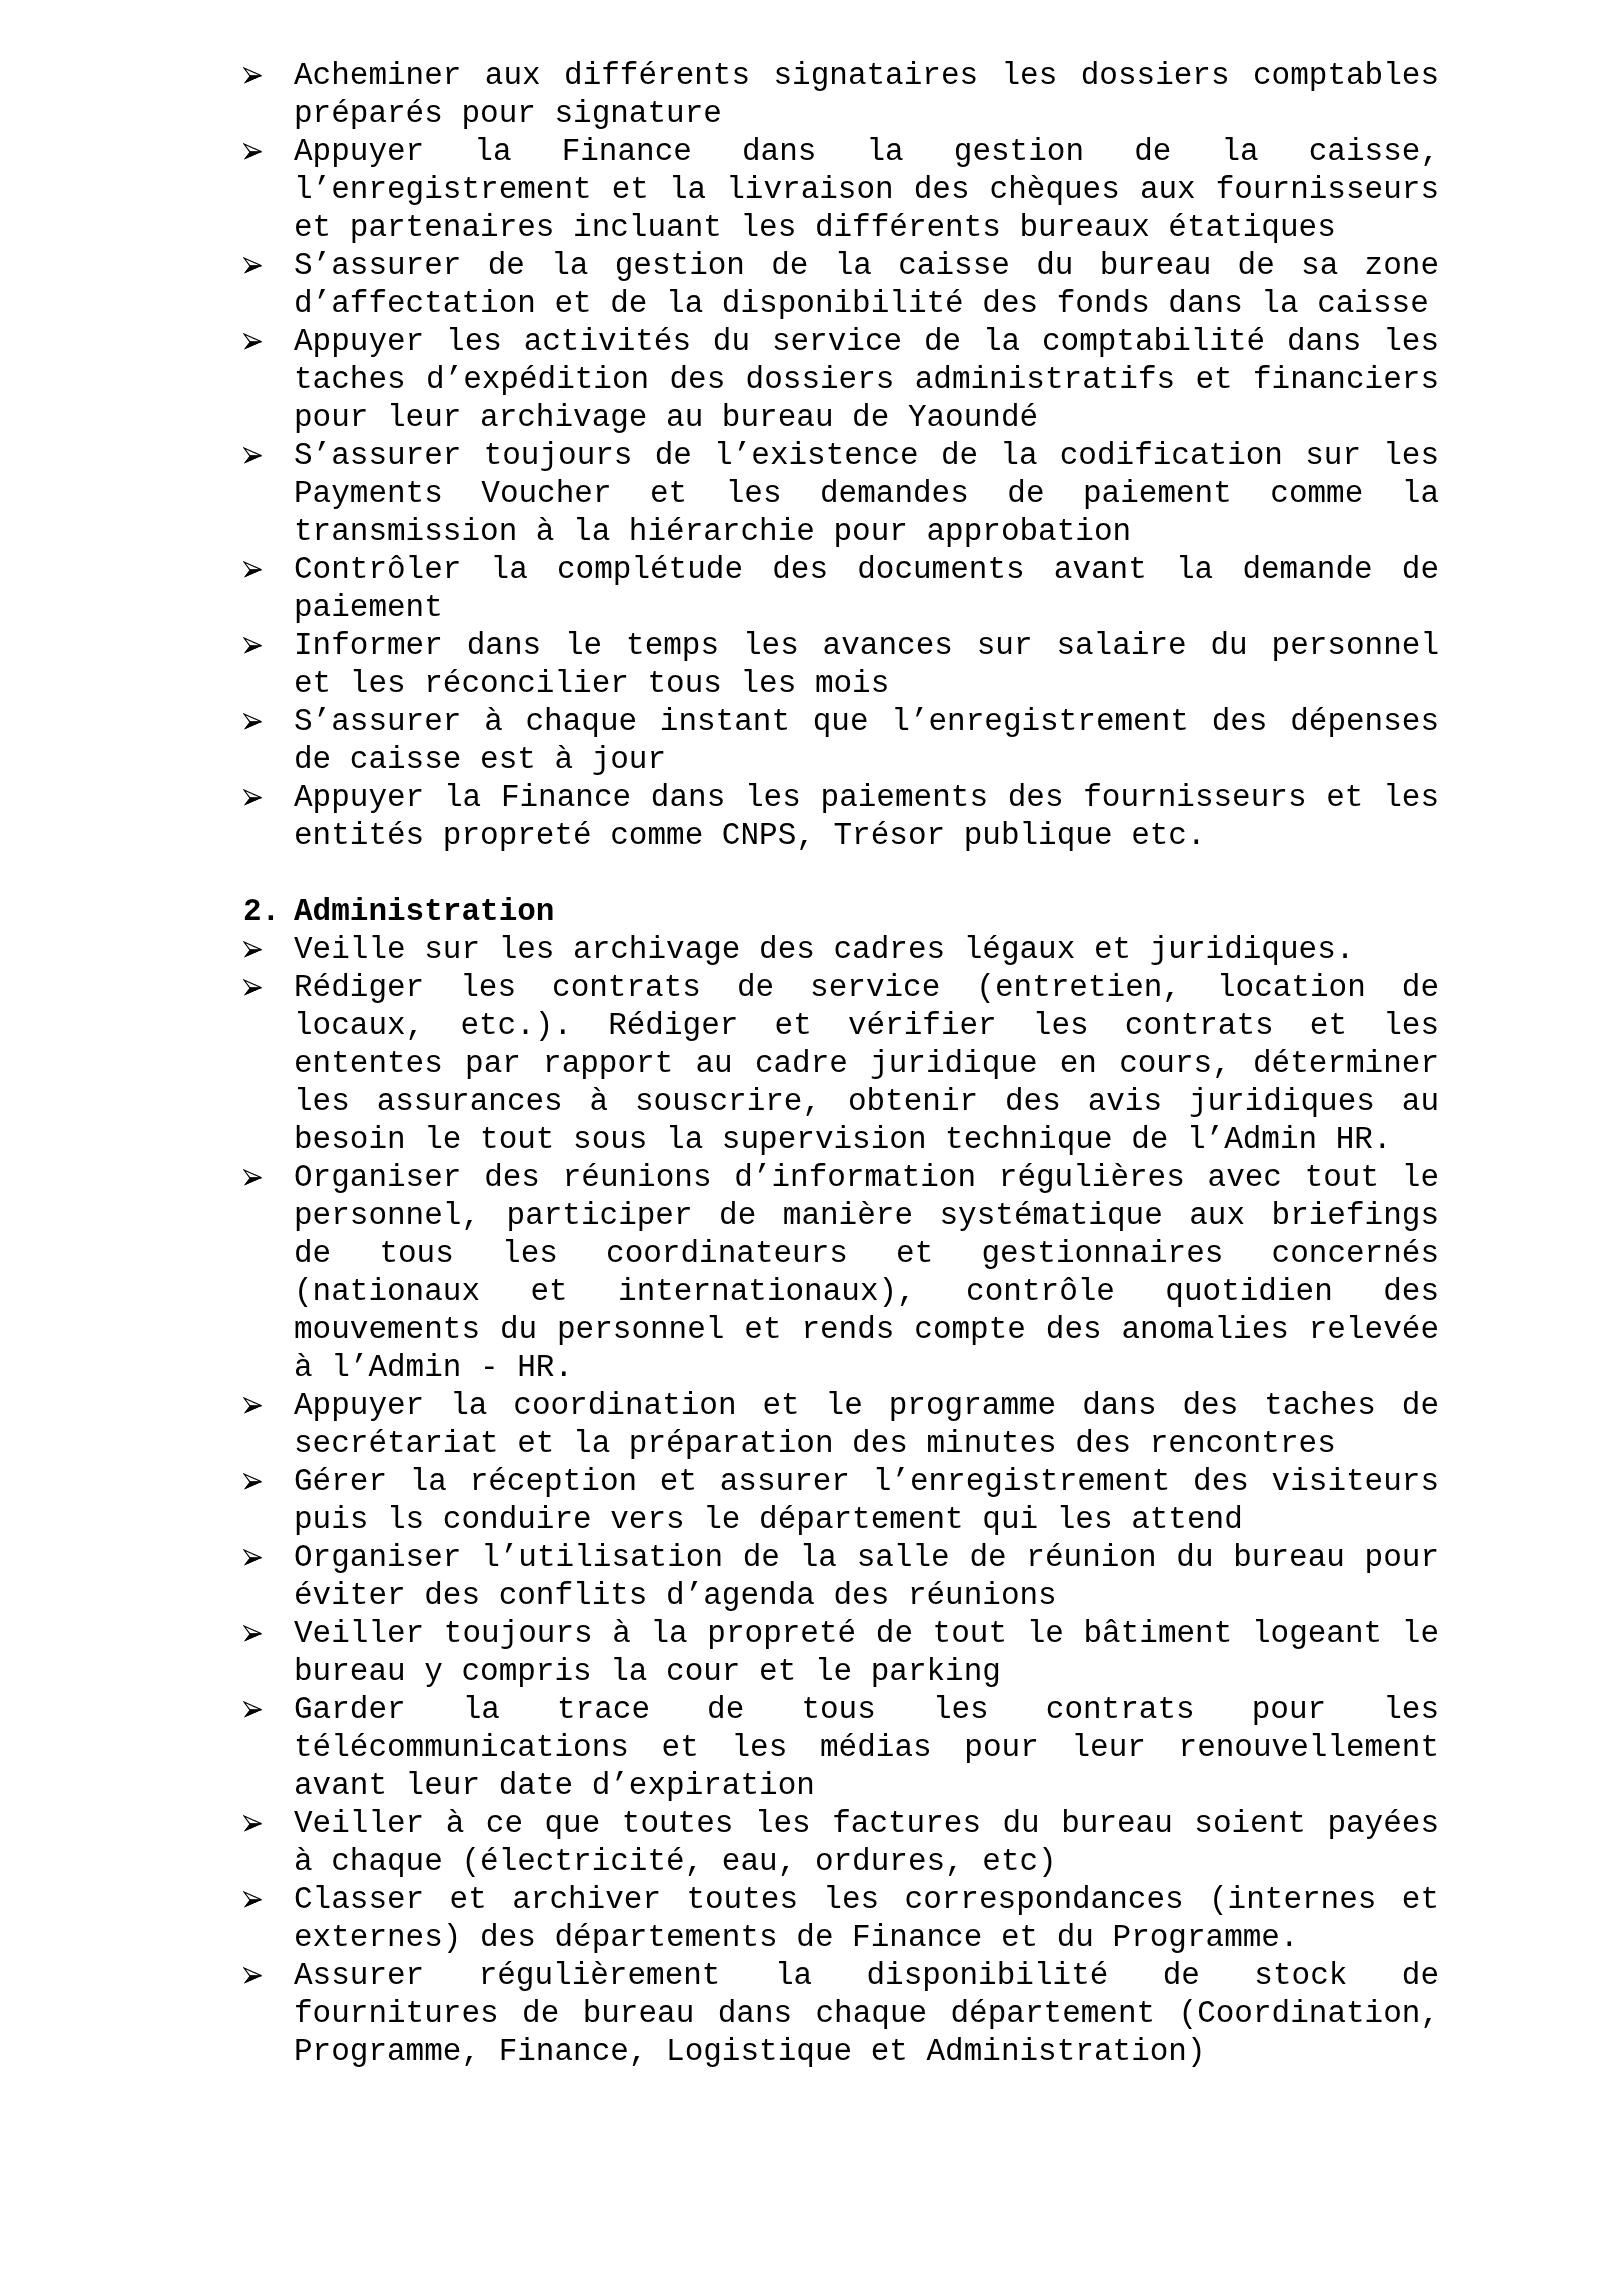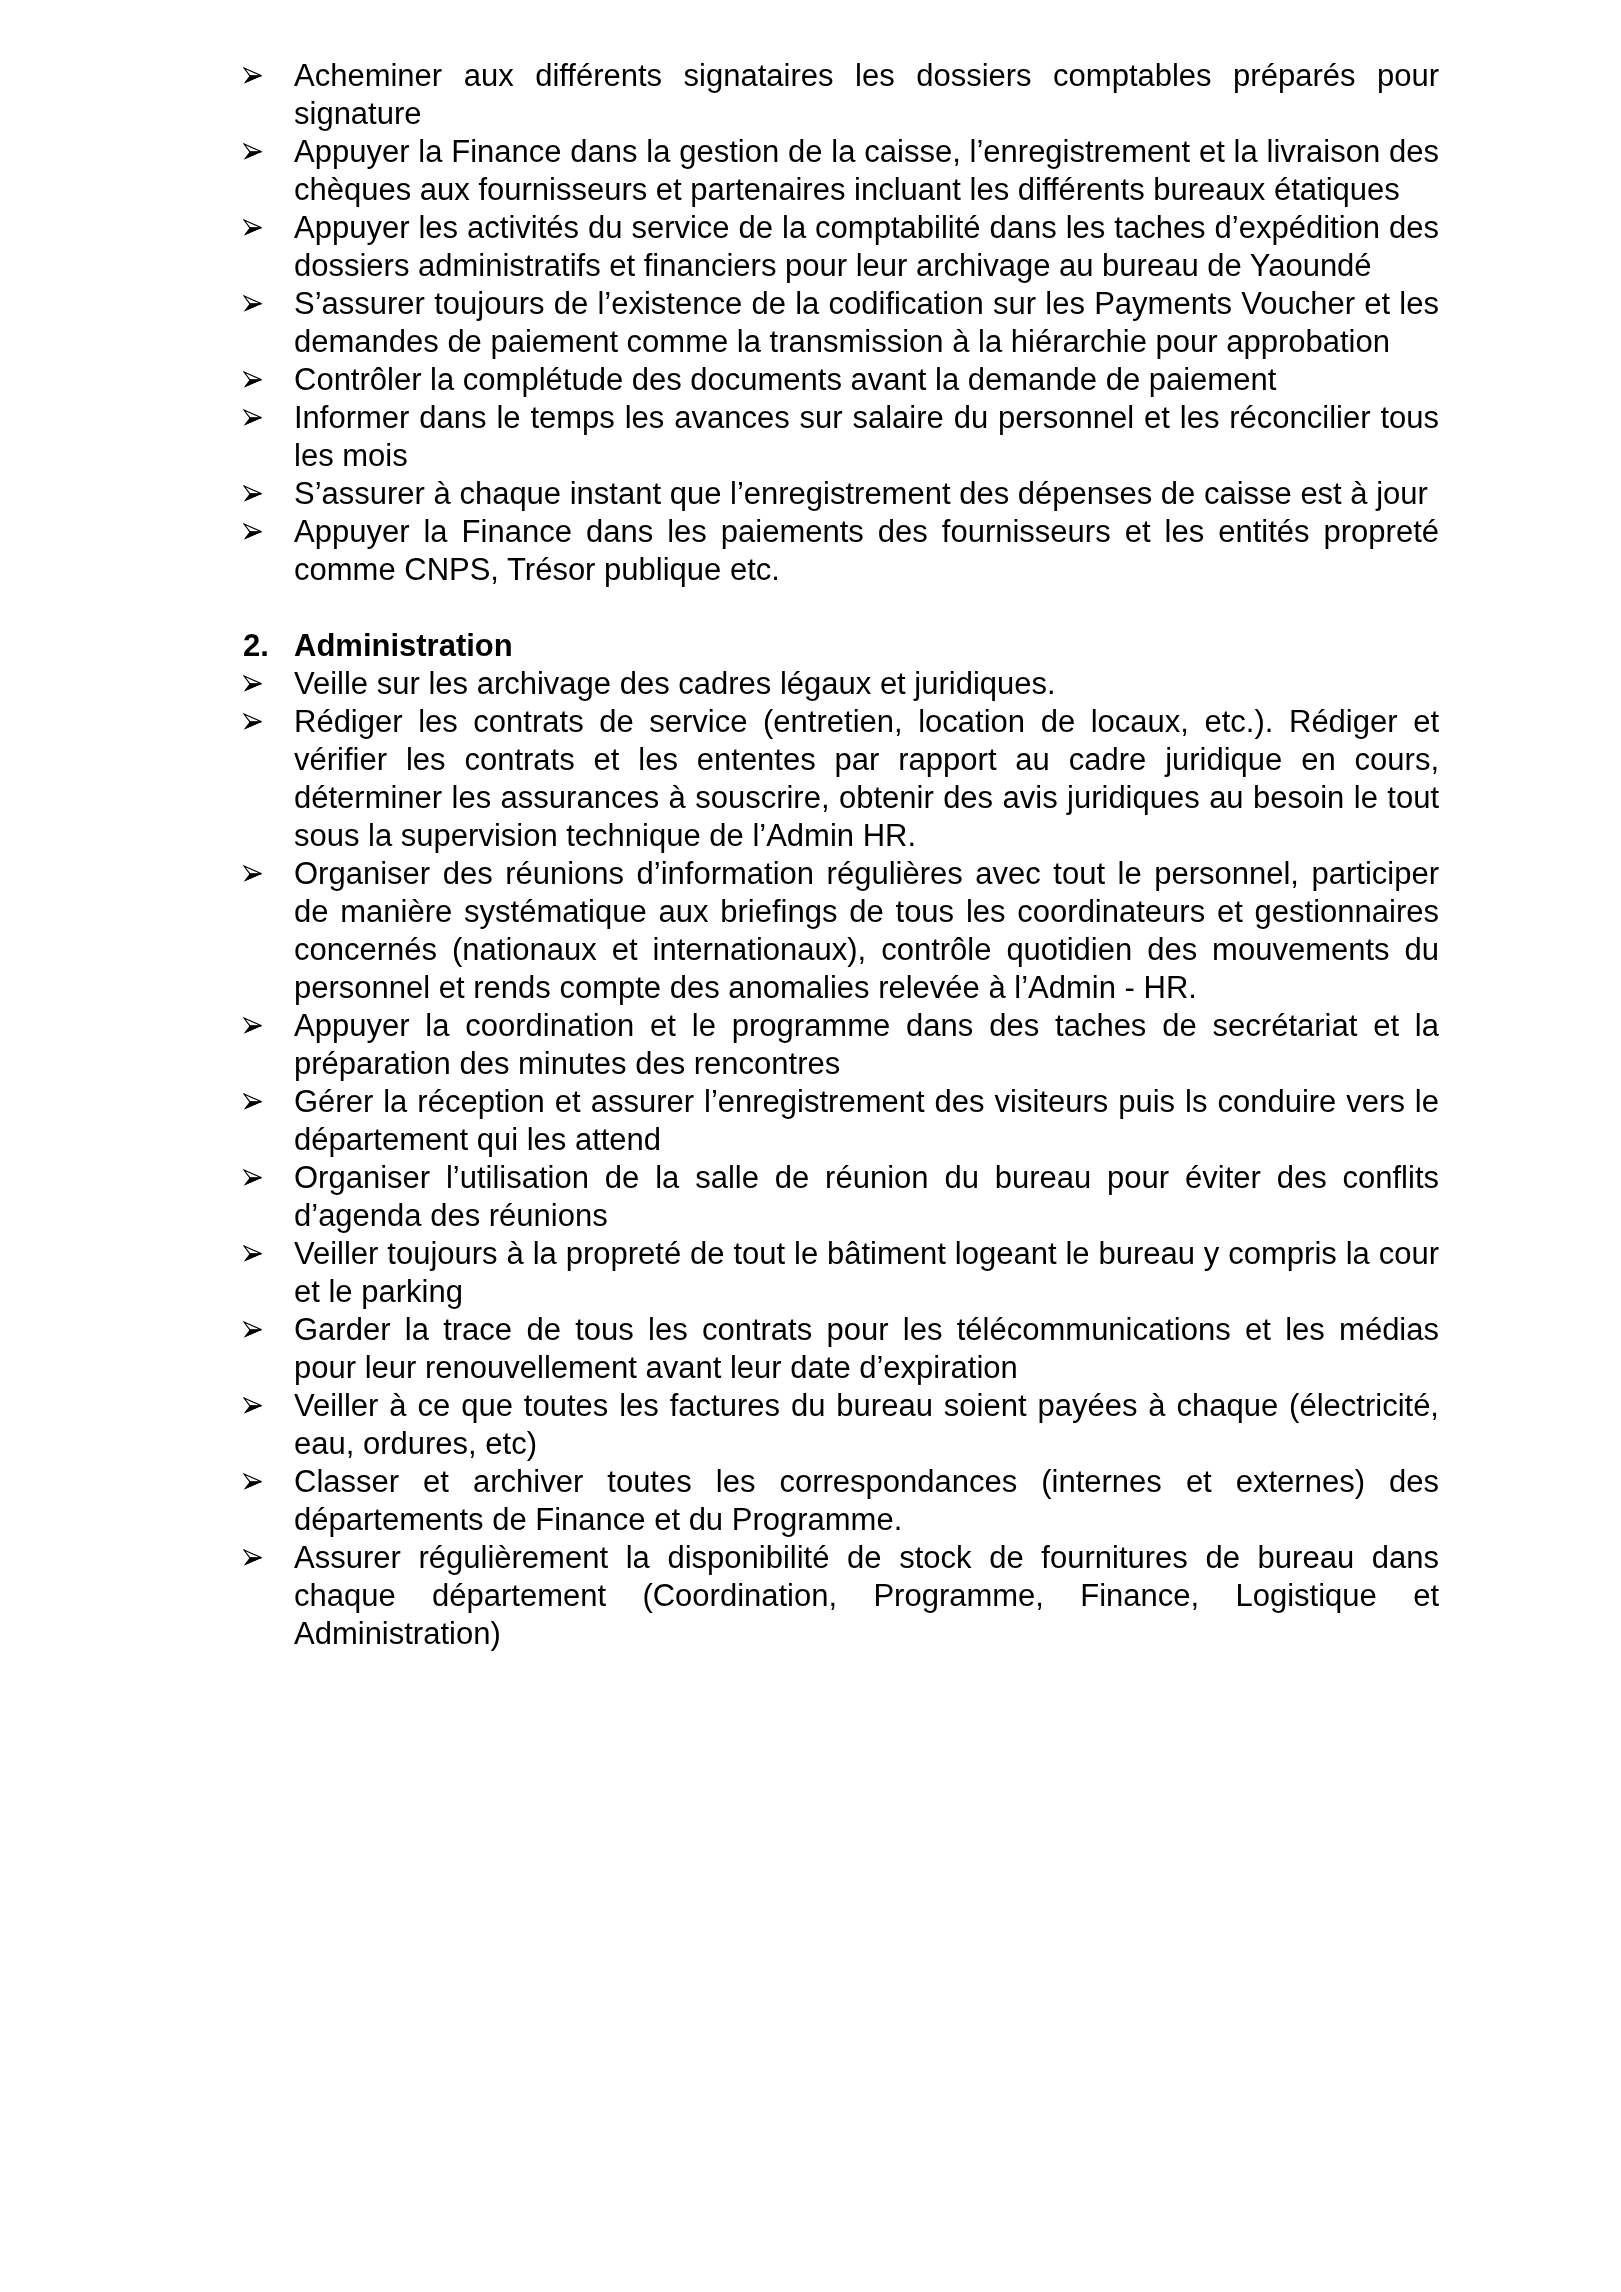--- a/index.html
+++ b/index.html
@@ -2,21 +2,21 @@
 <html><head>
 <meta charset="utf-8">
 <style>
   html, body { margin: 0; padding: 0; background: #ffffff; }
   body { width: 1621px; height: 2293px; position: relative; overflow: hidden; }
   .page {
     position: absolute;
     left: 243px;
     top: 57px;
     width: 1196px;
-    font-family: Liberation Sans, sans-serif;
+    font-family: Liberation Mono, monospace;
     font-size: 31px;
     line-height: 38px;
     color: #000000;
   }
   ul.bullets { list-style: none; margin: 0; padding: 0; }
   ul.bullets li {
     position: relative;
     padding-left: 51px;
     text-align: justify;
     text-align-last: left;
@@ -62,20 +62,30 @@
     <span class="txt">Appuyer la Finance dans la gestion de la caisse, l’enregistrement et la livraison des chèques aux fournisseurs et partenaires incluant les différents bureaux étatiques</span>
   </li>
       <li>
     <span class="arrow">
       <svg width="19.6" height="17.6" viewBox="0 0 20 18">
         <polygon points="1,1 19,9 1,17 7,9" fill="#000"></polygon>
         <polygon points="1,1 19,9 7,9" fill="#ffffff" stroke="#000" stroke-width="1.2"></polygon>
         <polygon points="1,17 19,9 7,9" fill="#000"></polygon>
       </svg>
     </span>
+    <span class="txt">S’assurer de la gestion de la caisse du bureau de sa zone d’affectation et de la disponibilité des fonds dans la caisse</span>
+  </li>
+      <li>
+    <span class="arrow">
+      <svg width="19.6" height="17.6" viewBox="0 0 20 18">
+        <polygon points="1,1 19,9 1,17 7,9" fill="#000"></polygon>
+        <polygon points="1,1 19,9 7,9" fill="#ffffff" stroke="#000" stroke-width="1.2"></polygon>
+        <polygon points="1,17 19,9 7,9" fill="#000"></polygon>
+      </svg>
+    </span>
     <span class="txt">Appuyer les activités du service de la comptabilité dans les taches d’expédition des dossiers administratifs et financiers pour leur archivage au bureau de Yaoundé</span>
   </li>
       <li>
     <span class="arrow">
       <svg width="19.6" height="17.6" viewBox="0 0 20 18">
         <polygon points="1,1 19,9 1,17 7,9" fill="#000"></polygon>
         <polygon points="1,1 19,9 7,9" fill="#ffffff" stroke="#000" stroke-width="1.2"></polygon>
         <polygon points="1,17 19,9 7,9" fill="#000"></polygon>
       </svg>
     </span>

